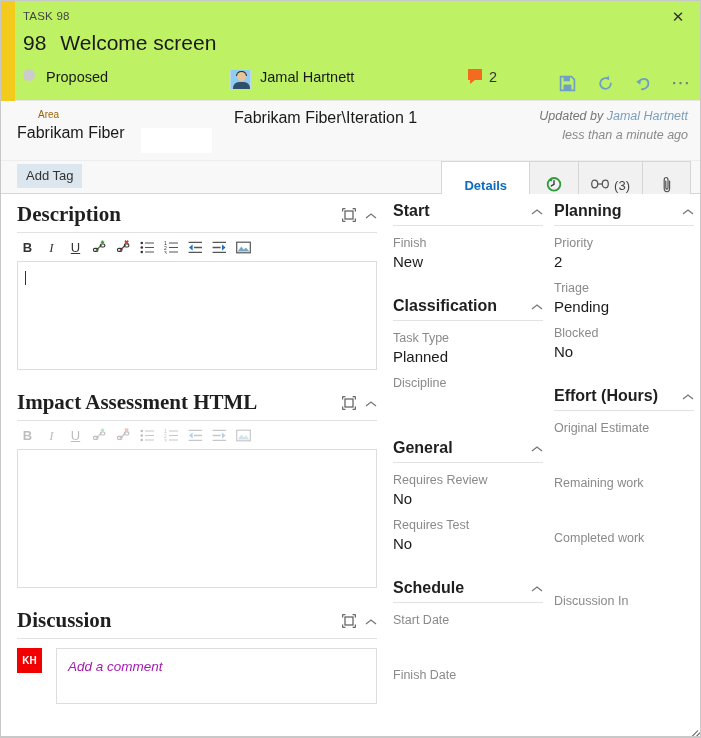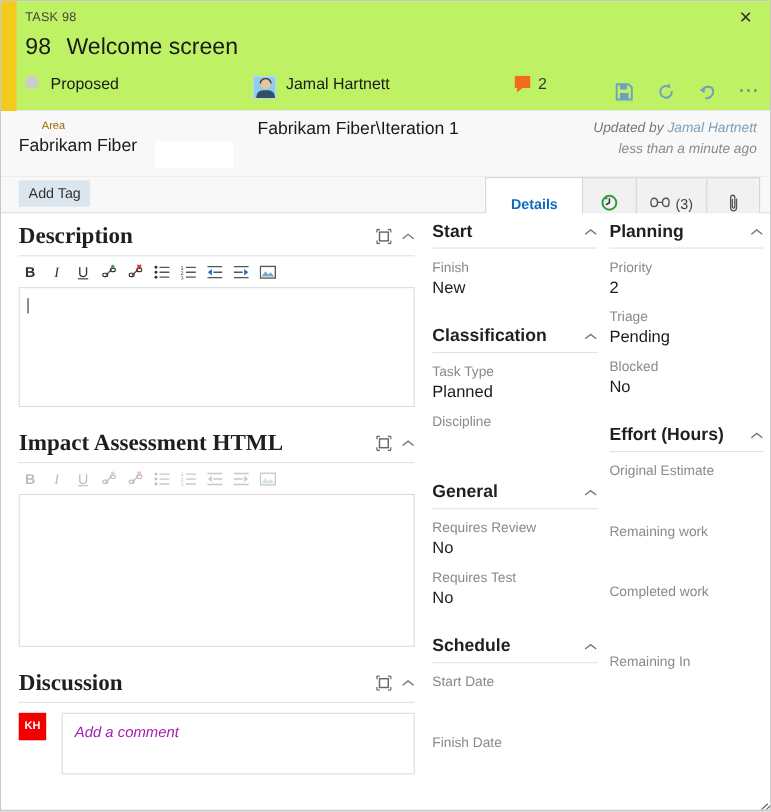--- a/index.html
+++ b/index.html
@@ -755,21 +755,21 @@
           <div class="side-value empty"></div>
         </div>
         <div class="side-field" style="margin-top:18px;">
           <div class="side-label">Completed work</div>
           <div class="side-value empty"></div>
         </div>
       </div>
 
       <div class="group-block">
         <div class="side-field">
-          <div class="side-label">Remaining In</div>
+          <div class="side-label">Discussion In</div>
           <div class="side-value empty"></div>
         </div>
       </div>
 
     </div>
 
   </div>
 
   <div id="resize-grip">
     <i style="width:13px; top:11px; transform:rotate(-45deg);"></i>

